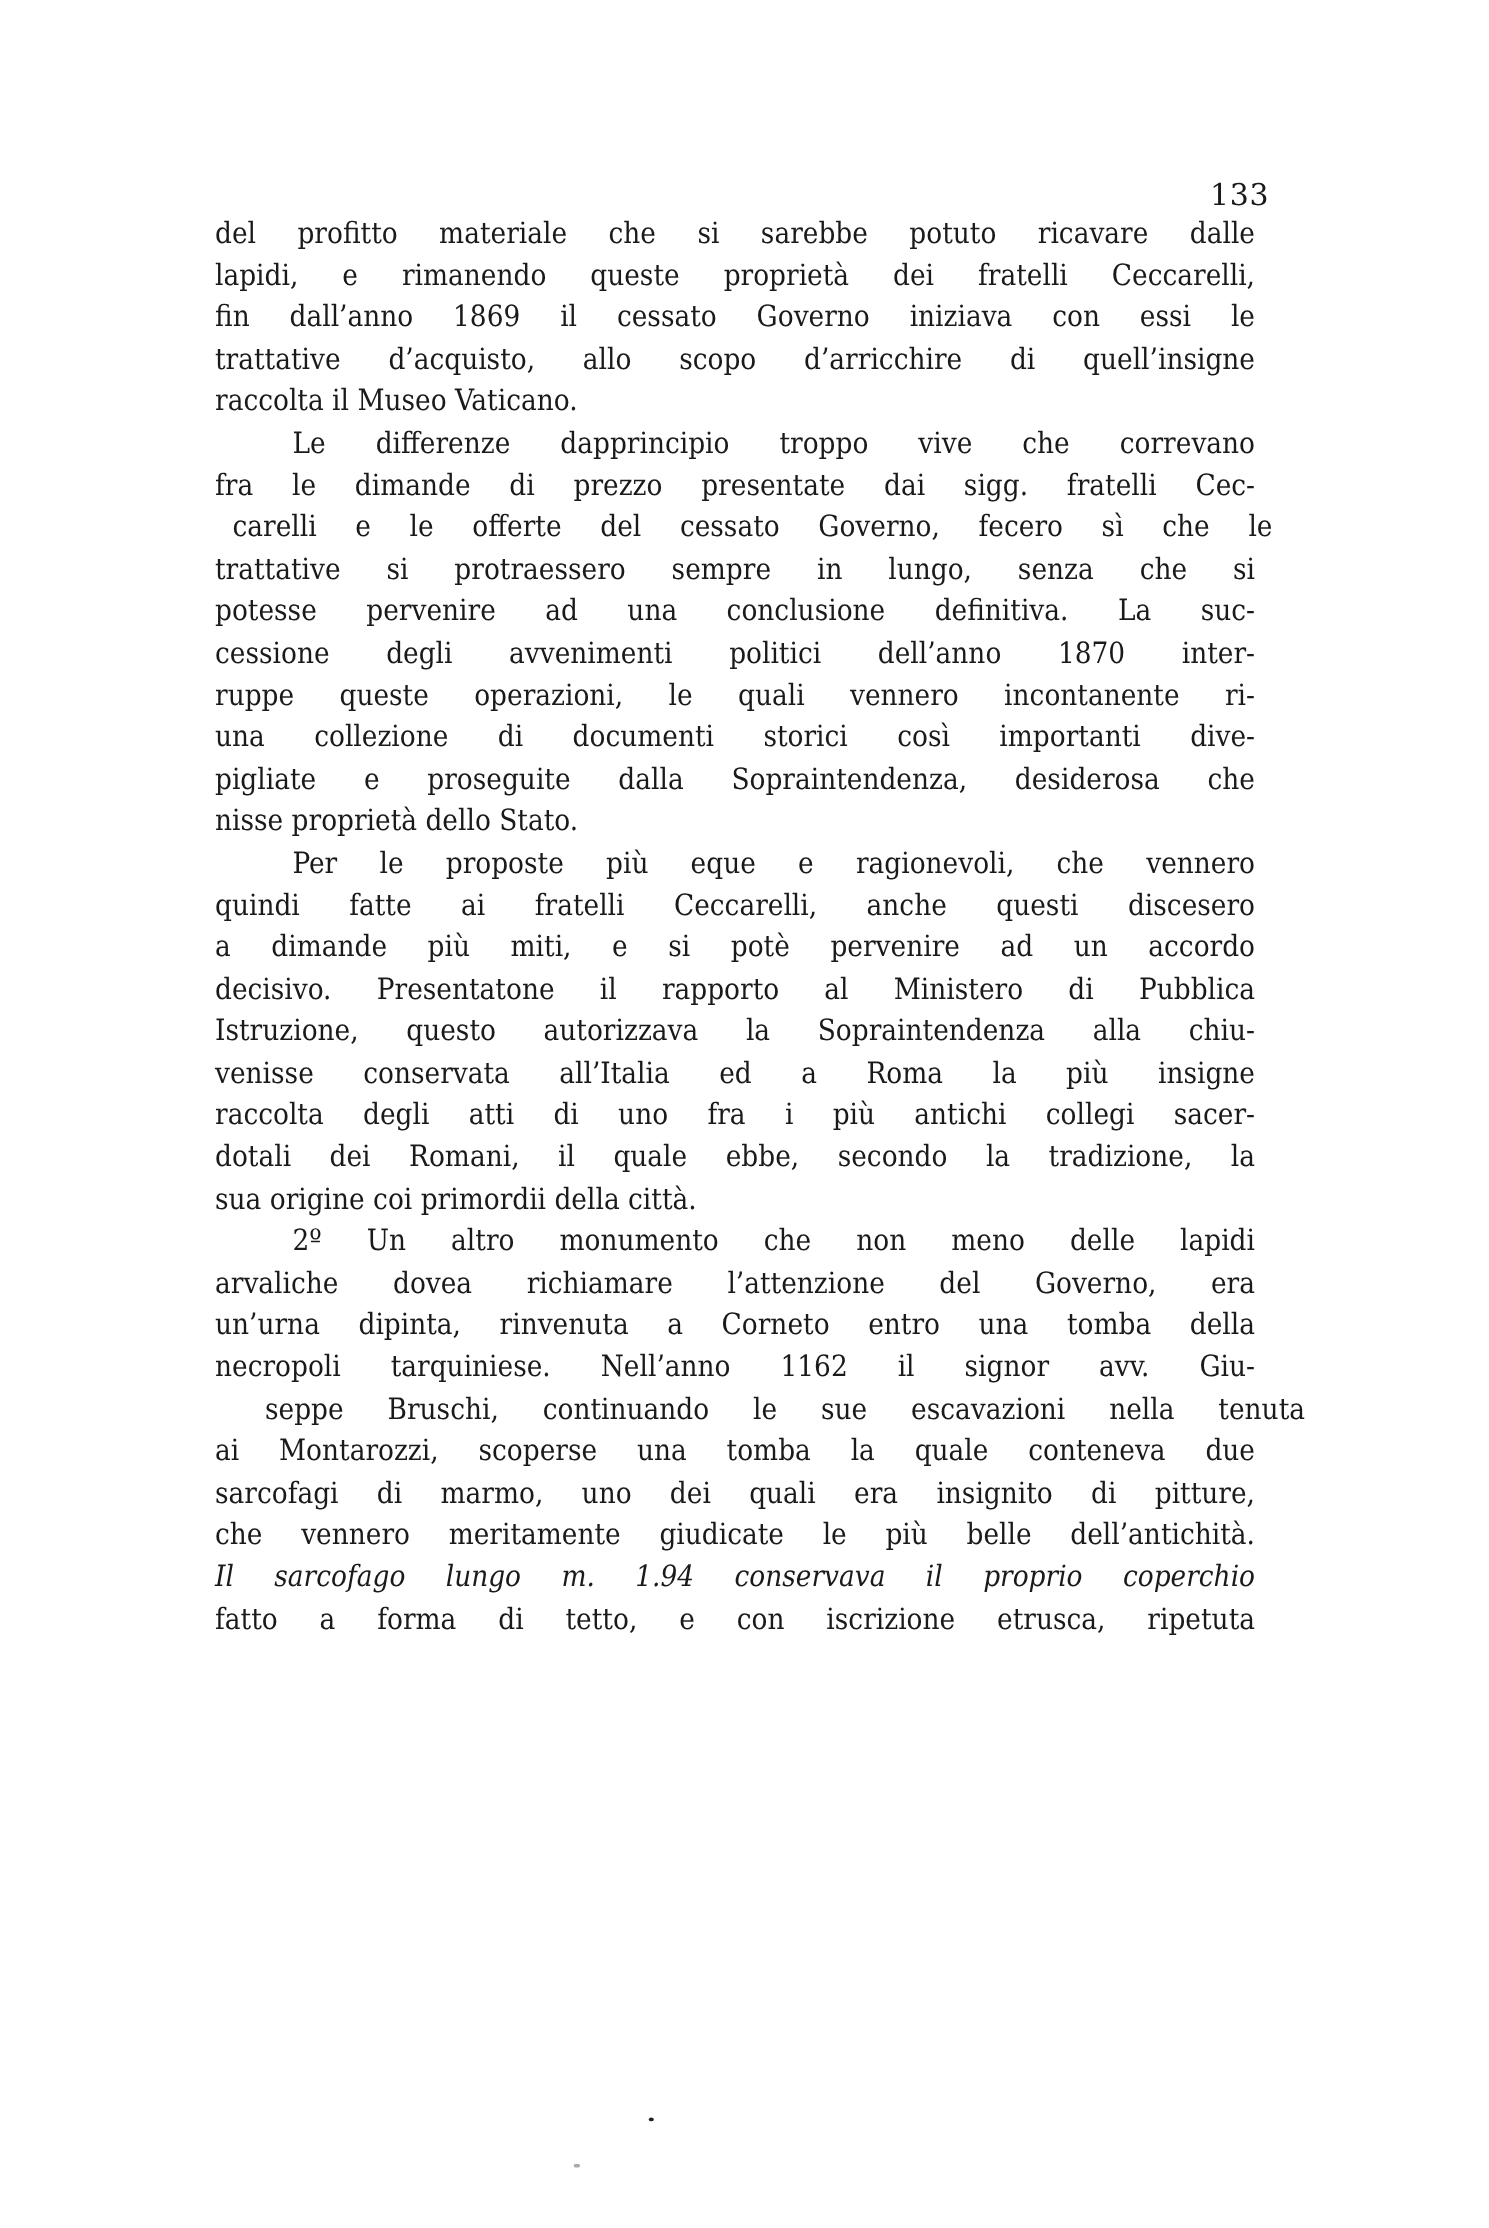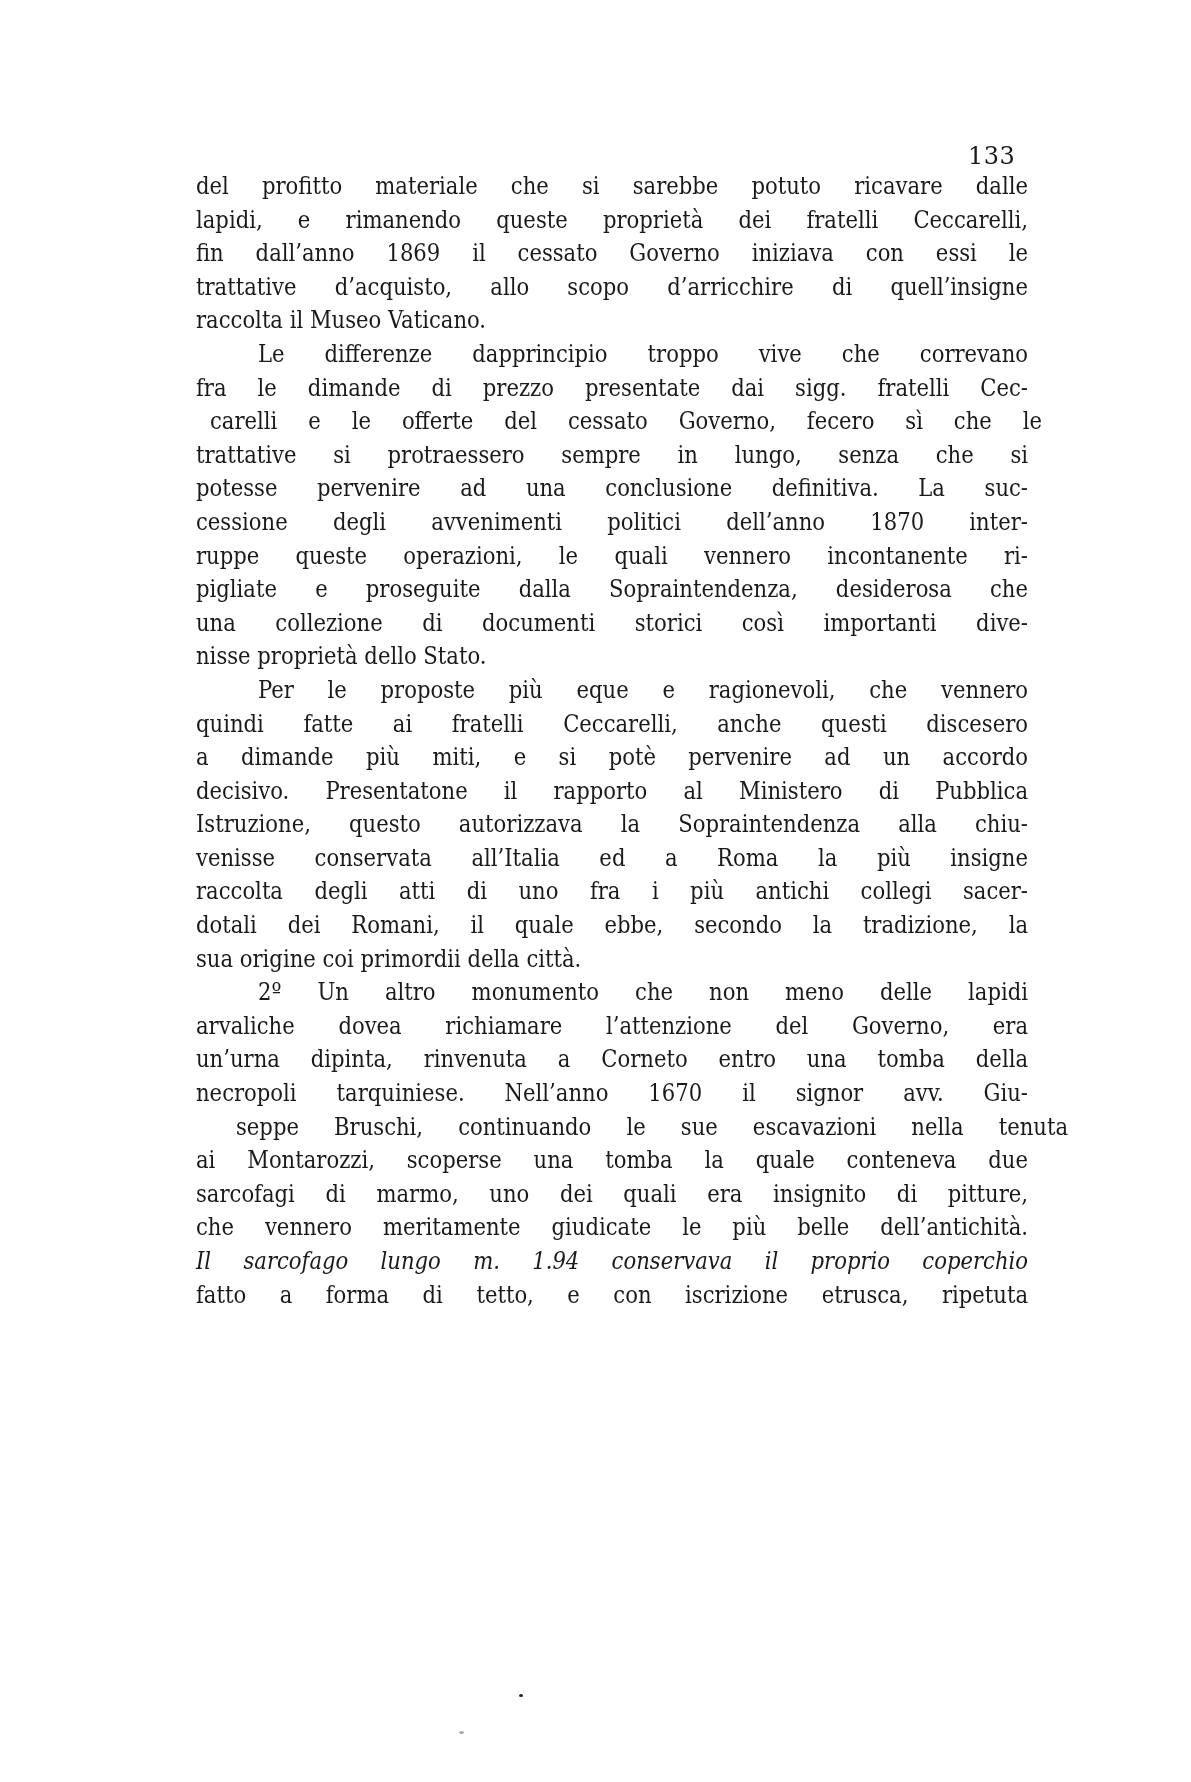--- a/index.html
+++ b/index.html
@@ -18,21 +18,21 @@
     .page-number {
       position: absolute;
       top: 142px;
       left: 968px;
       font-size: 24px;
       letter-spacing: 0.5px;
     }
     .text-block {
       position: absolute;
       top: 170px;
-      left: 196px;
+      left: 172px;
       width: 832px;
       font-size: 23.5px;
       line-height: 33.6px;
       text-align: justify;
       font-stretch: condensed;
     }
     .line {
       display: block;
       white-space: nowrap;
       text-align-last: justify;
@@ -70,36 +70,36 @@
       <div class="line"><span style="word-spacing: 25.184px;">fin dall’anno 1869 il cessato Governo iniziava con essi le</span></div>
       <div class="line"><span style="word-spacing: 31.5104px;">trattative d’acquisto, allo scopo d’arricchire di quell’insigne</span></div>
       <div class="line last"><span>raccolta il Museo Vaticano.</span></div>
       <div class="line indent"><span style="word-spacing: 33.2943px;">Le differenze dapprincipio troppo vive che correvano</span></div>
       <div class="line"><span style="word-spacing: 24.3125px;">fra le dimande di prezzo presentate dai sigg. fratelli Cec-</span></div>
       <div class="line"><span style="word-spacing: 24.2156px; margin-left: 14px;">carelli e le offerte del cessato Governo, fecero sì che le</span></div>
       <div class="line"><span style="word-spacing: 29.9922px;">trattative si protraessero sempre in lungo, senza che si</span></div>
       <div class="line"><span style="word-spacing: 32.8594px;">potesse pervenire ad una conclusione definitiva. La suc-</span></div>
       <div class="line"><span style="word-spacing: 38.5521px;">cessione degli avvenimenti politici dell’anno 1870 inter-</span></div>
       <div class="line"><span style="word-spacing: 29.5781px;">ruppe queste operazioni, le quali vennero incontanente ri-</span></div>
+      <div class="line"><span style="word-spacing: 32.8125px;">una collezione di documenti storici così importanti dive-</span></div>
       <div class="line"><span style="word-spacing: 31.4896px;">pigliate e proseguite dalla Sopraintendenza, desiderosa che</span></div>
-      <div class="line"><span style="word-spacing: 32.8125px;">una collezione di documenti storici così importanti dive-</span></div>
       <div class="line last"><span>nisse proprietà dello Stato.</span></div>
       <div class="line indent"><span style="word-spacing: 27.0566px;">Per le proposte più eque e ragionevoli, che vennero</span></div>
       <div class="line"><span style="word-spacing: 32.8482px;">quindi fatte ai fratelli Ceccarelli, anche questi discesero</span></div>
       <div class="line"><span style="word-spacing: 25.7312px;">a dimande più miti, e si potè pervenire ad un accordo</span></div>
       <div class="line"><span style="word-spacing: 29.4621px;">decisivo. Presentatone il rapporto al Ministero di Pubblica</span></div>
       <div class="line"><span style="word-spacing: 31.4167px;">Istruzione, questo autorizzava la Sopraintendenza alla chiu-</span></div>
       <div class="line"><span style="word-spacing: 32.8457px;">venisse conservata all’Italia ed a Roma la più insigne</span></div>
       <div class="line"><span style="word-spacing: 24.7422px;">raccolta degli atti di uno fra i più antichi collegi sacer-</span></div>
       <div class="line"><span style="word-spacing: 24.0851px;">dotali dei Romani, il quale ebbe, secondo la tradizione, la</span></div>
       <div class="line last"><span>sua origine coi primordii della città.</span></div>
       <div class="line indent"><span style="word-spacing: 29.3184px;">2º Un altro monumento che non meno delle lapidi</span></div>
       <div class="line"><span style="word-spacing: 36.9245px;">arvaliche dovea richiamare l’attenzione del Governo, era</span></div>
       <div class="line"><span style="word-spacing: 24.166px;">un’urna dipinta, rinvenuta a Corneto entro una tomba della</span></div>
-      <div class="line"><span style="word-spacing: 33.2656px;">necropoli tarquiniese. Nell’anno 1670 il signor avv. Giu-</span></div>
+      <div class="line"><span style="word-spacing: 33.2656px;">necropoli tarquiniese. Nell’anno 1162 il signor avv. Giu-</span></div>
       <div class="line"><span style="word-spacing: 28.3929px; margin-left: 40px;">seppe Bruschi, continuando le sue escavazioni nella tenuta</span></div>
       <div class="line"><span style="word-spacing: 25.1543px;">ai Montarozzi, scoperse una tomba la quale conteneva due</span></div>
       <div class="line"><span style="word-spacing: 23.9306px;">sarcofagi di marmo, uno dei quali era insignito di pitture,</span></div>
       <div class="line"><span style="word-spacing: 24.2411px;">che vennero meritamente giudicate le più belle dell’antichità.</span></div>
       <div class="line"><span style="word-spacing: 25.6152px; font-style: italic;">Il sarcofago lungo m. 1.94 conservava il proprio coperchio</span></div>
       <div class="line"><span style="word-spacing: 26.8056px;">fatto a forma di tetto, e con iscrizione etrusca, ripetuta</span></div>
     </div>
 
   <div class="speck" style="top:1694px;left:519px;"></div>
   <div class="speck" style="top:1731px;left:459px;width:5px;background:#aaa;"></div>

